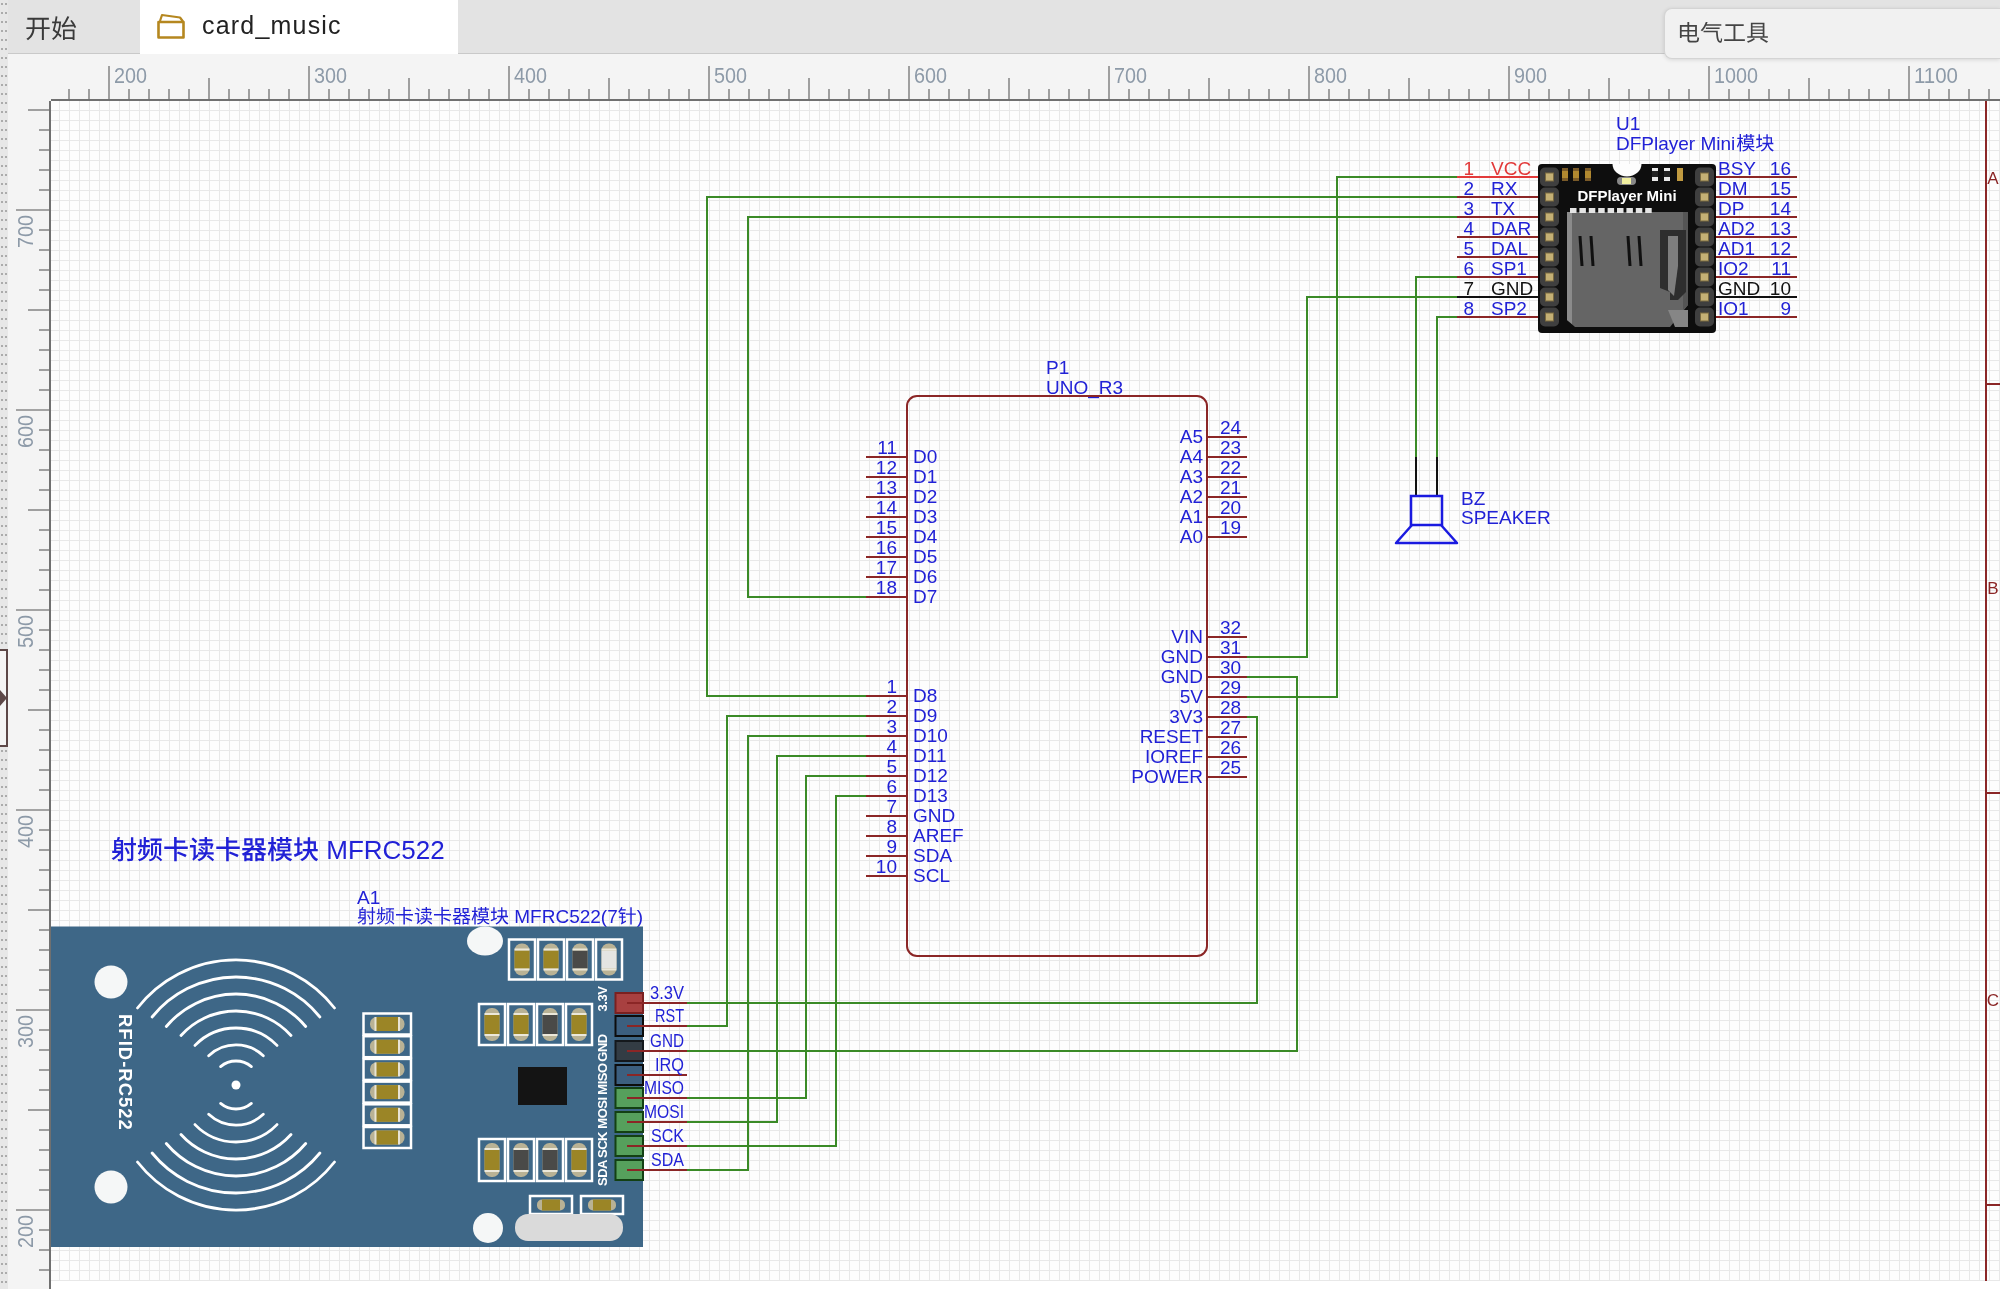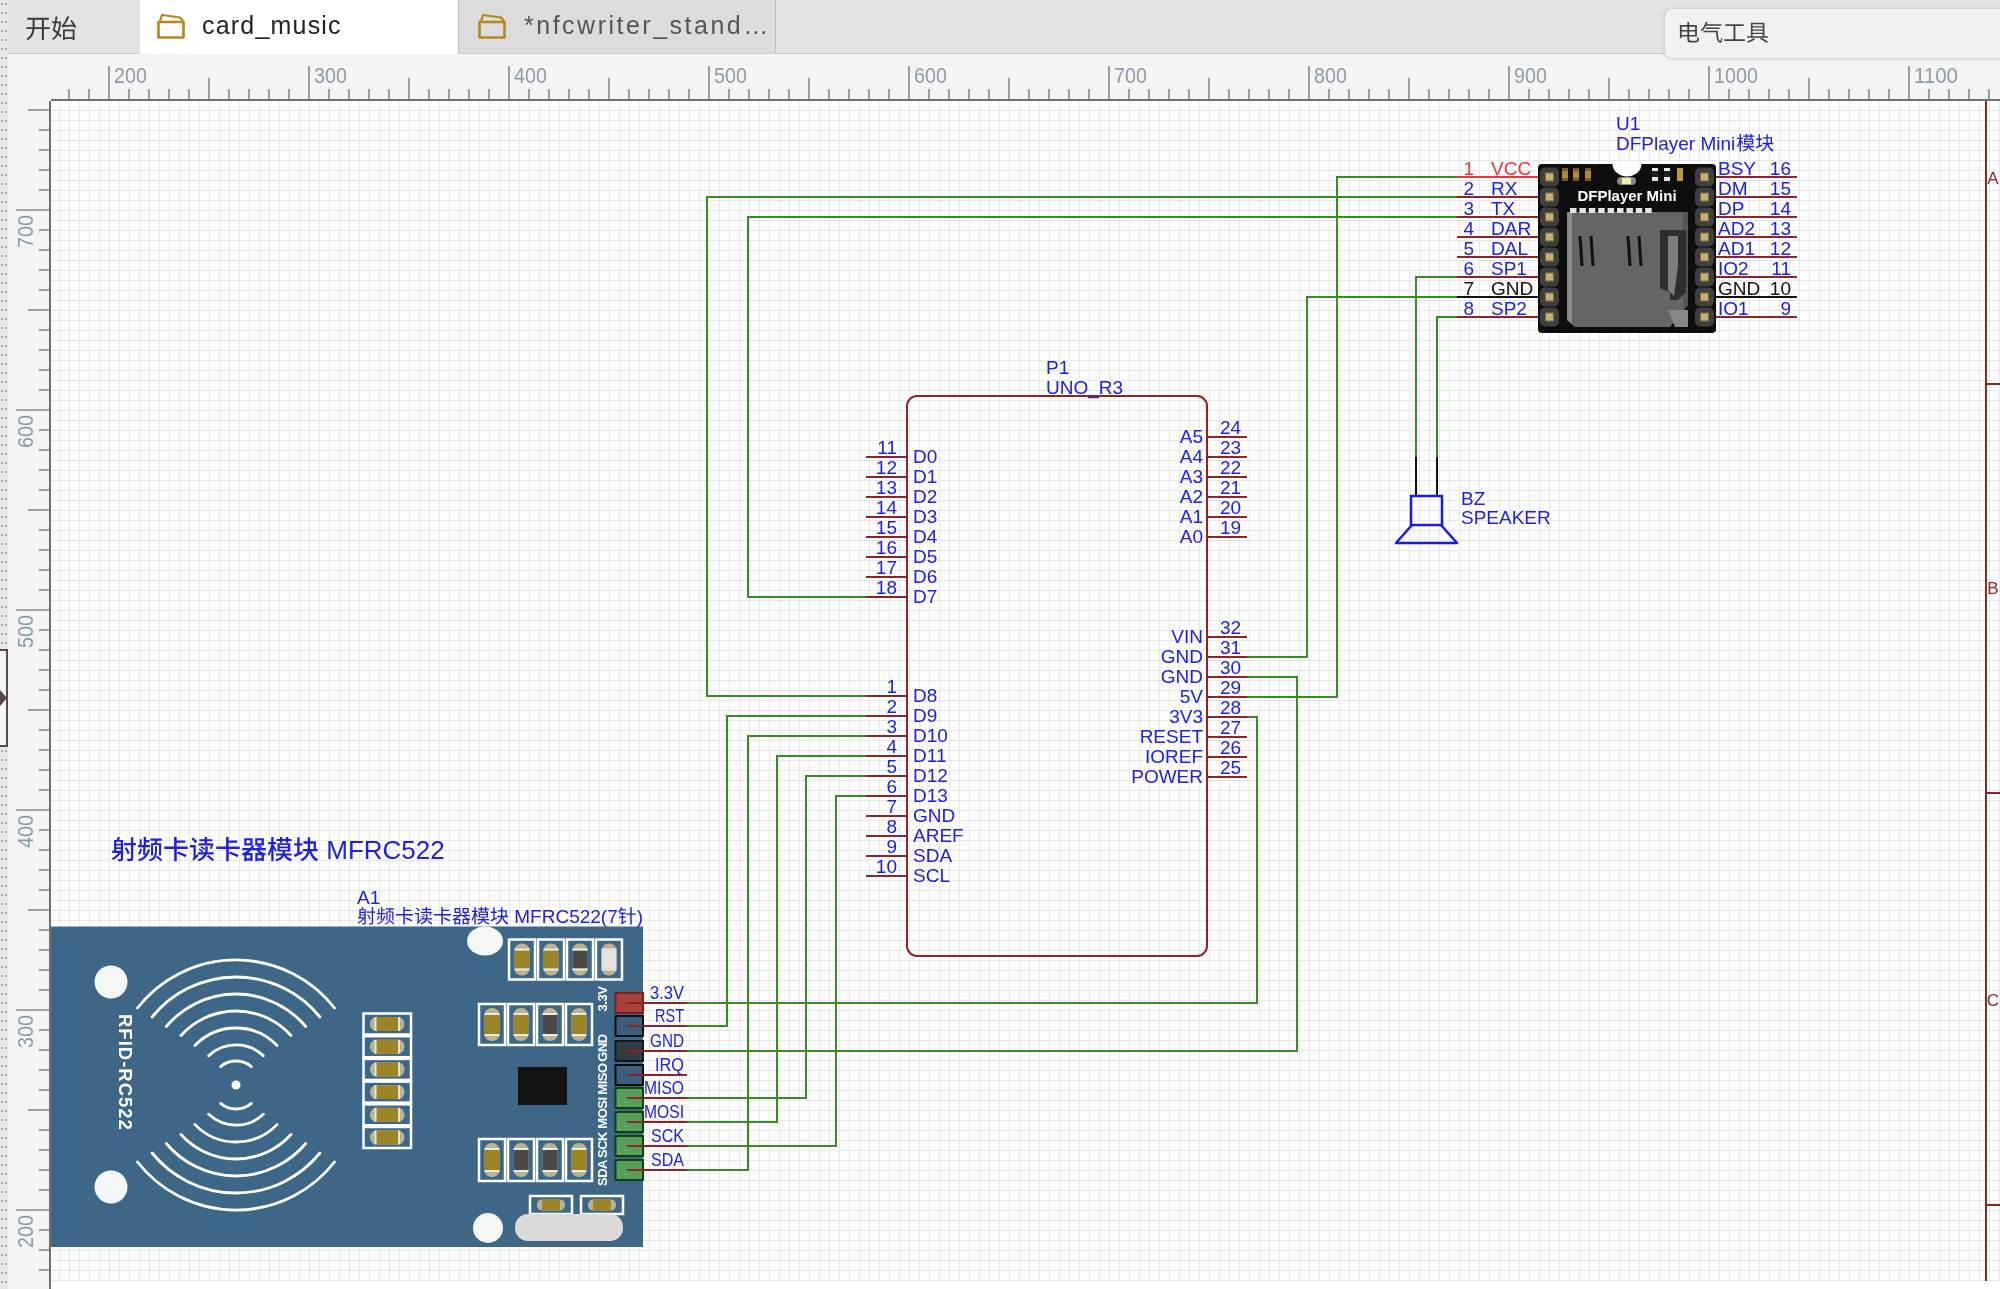--- a/index.html
+++ b/index.html
@@ -647,30 +647,20 @@
   <div style="position:absolute;left:132px;top:0;width:318px;height:54px;background:#ffffff">
     <div style="position:absolute;left:17px;top:12px"><svg width="34" height="30" font-family="'Liberation Sans',sans-serif">
           <defs></defs>
           <g transform="translate(0,0)" stroke="#b5871f" fill="none" stroke-width="2.6" stroke-linejoin="round">
             <path d="M1.5 10 L1.5 25.5 L26.5 25.5 L26.5 10 Z"></path>
             <path d="M3 9 L5 3 L23 5.5 L26 9.5" stroke-width="2.2"></path>
           </g>
         </svg></div>
     <div style="position:absolute;left:62px;top:11px;font-size:25px;letter-spacing:1.2px;color:#222">card_music</div>
   </div>
-  <div style="position:absolute;left:450px;top:0;width:318px;height:53px;background:#dcdcdc;border-left:1px solid #bebebe;border-right:1px solid #bebebe">
-    <div style="position:absolute;left:19px;top:12px"><svg width="34" height="30" font-family="'Liberation Sans',sans-serif">
-          <defs></defs>
-          <g transform="translate(0,0)" stroke="#b5871f" fill="none" stroke-width="2.6" stroke-linejoin="round">
-            <path d="M1.5 10 L1.5 25.5 L26.5 25.5 L26.5 10 Z"></path>
-            <path d="M3 9 L5 3 L23 5.5 L26 9.5" stroke-width="2.2"></path>
-          </g>
-        </svg></div>
-    <div style="position:absolute;left:65px;top:11px;font-size:25px;letter-spacing:2.5px;color:#555">*nfcwriter_stand…</div>
-  </div>
 </div>
 
 <div style="position:absolute;left:0;top:0;width:8px;height:1289px;background-color:#e7e7e7;background-image:radial-gradient(circle at 2px 4px,#ababab 1px,transparent 1.4px),radial-gradient(circle at 6px 4px,#ababab 1px,transparent 1.4px);background-size:8px 9px"></div>
 
 <div style="position:absolute;left:0;top:649px;width:8px;height:98px;background:#f5f5f5;border:2px solid #5d4848;border-left:none"></div>
 <div style="position:absolute;left:0;top:690px;width:0;height:0;border-top:8px solid transparent;border-bottom:8px solid transparent;border-left:7px solid #5d4848"></div>
 
 <div style="position:absolute;left:1664px;top:8px;width:336px;height:51px;background:#f1f1f1;border:1px solid #d4d4d4;border-right:none;border-radius:8px 0 0 8px;box-shadow:0 1px 4px rgba(0,0,0,0.12)">
   <div style="position:absolute;left:12px;top:13px"><svg width="100" height="28" font-family="'Liberation Sans',sans-serif">
         <defs></defs>

